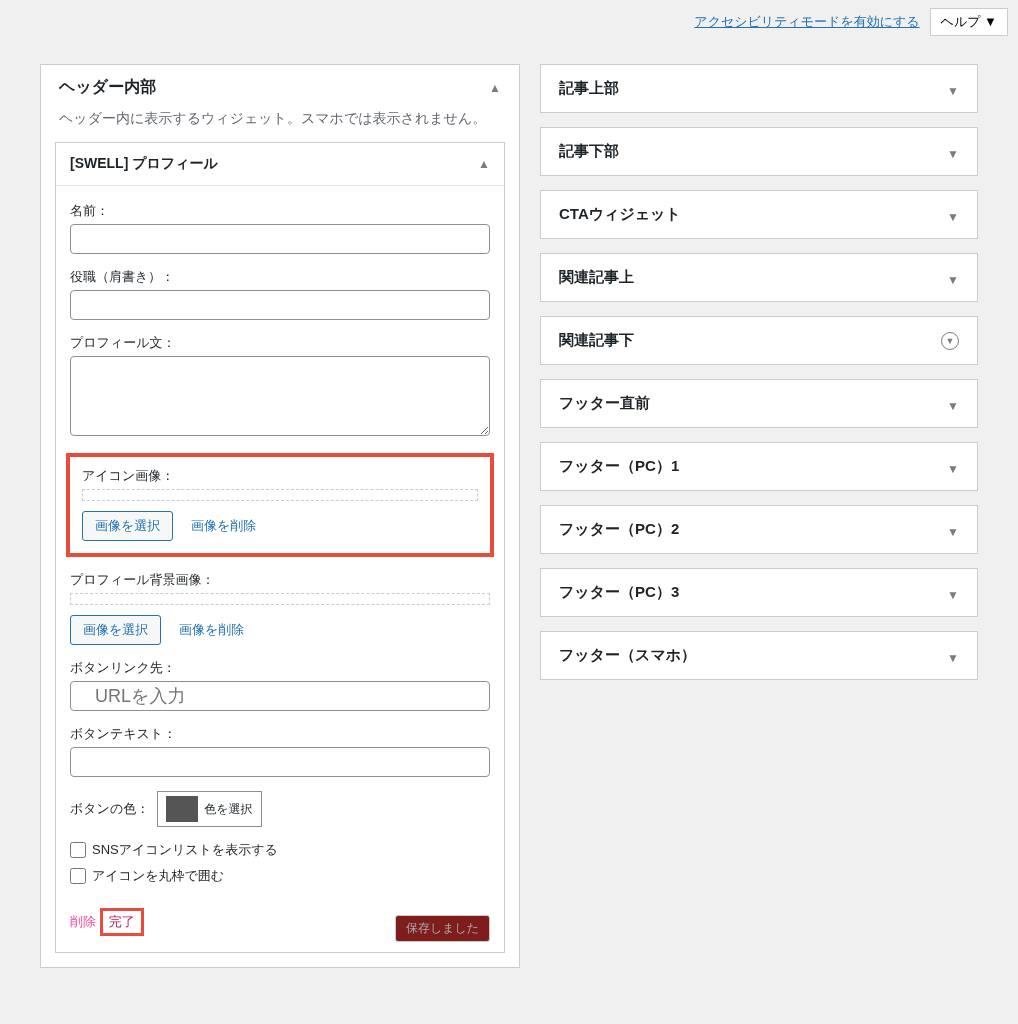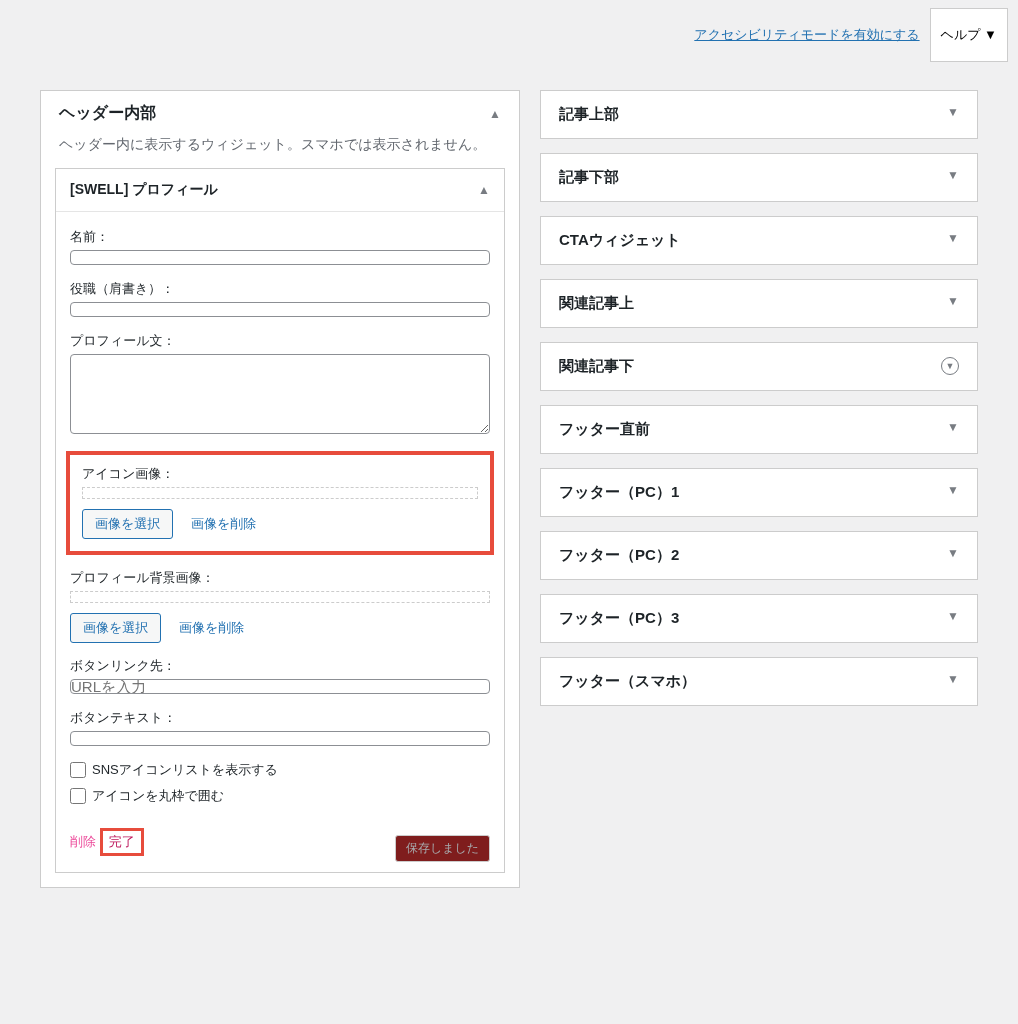--- a/index.html
+++ b/index.html
@@ -18,21 +18,21 @@
   gap: 10px;
 }
 .accessibility-link {
   color: #2271b1;
   text-decoration: underline;
   font-size: 13px;
 }
 .help-btn {
   background: #fff;
   border: 1px solid #ccc;
-  padding: 17px 10px;
+  padding: 4px 10px;
   font-size: 13px;
   cursor: pointer;
 }
 .main-wrap {
   display: flex;
   gap: 20px;
   padding: 20px 40px;
   align-items: flex-start;
 }
 .left-col { width: 480px; }
@@ -78,26 +78,26 @@
   padding: 16px 14px 10px;
 }
 .field-group { margin-bottom: 14px; }
 .field-label {
   display: block;
   margin-bottom: 4px;
   font-size: 13px;
 }
 .text-input {
   width: 100%;
-  padding: 6px 0;
+  padding: 6px 24px;
   border: 1px solid #8c8f94;
   border-radius: 4px;
-  font-size: 15px;
-  background: #fff;
-  height: 15px;
+  font-size: 18px;
+  background: #fff;
+  height: 30px;
 }
 .textarea-input {
   width: 100%;
   padding: 6px 8px;
   border: 1px solid #8c8f94;
   border-radius: 4px;
   font-size: 14px;
   background: #fff;
   height: 80px;
   resize: vertical;
@@ -183,21 +183,21 @@
 }
 .right-item {
   background: #fff;
   border: 1px solid #ccc;
   margin-bottom: 14px;
 }
 .right-item-header {
   padding: 14px 18px;
   display: flex;
   justify-content: space-between;
-  align-items: flex-start;
+  align-items: flex-end;
   cursor: pointer;
 }
 .right-item-header h3 {
   font-size: 15px;
   font-weight: 600;
 }
 .caret { color: #787c82; font-size: 12px; }
 .caret-up::before { content: "▲"; }
 .caret-down::before { content: "▼"; }
 .caret-circle {
@@ -268,20 +268,27 @@
           <div class="field-group">
             <label class="field-label">ボタンリンク先：</label>
             <input type="text" class="text-input" placeholder="URLを入力" style="">
           </div>
 
           <div class="field-group">
             <label class="field-label">ボタンテキスト：</label>
             <input type="text" class="text-input" style="">
           </div>
 
+          <div class="field-group color-picker-row">
+            <label class="field-label" style="margin-bottom:0">ボタンの色：</label>
+            <span class="color-btn">
+              <span class="color-swatch"></span>
+              <span style="margin-left:6px">色を選択</span>
+            </span>
+          </div>
 
           <div class="checkbox-row">
             <input type="checkbox" style="">
             <label>SNSアイコンリストを表示する</label>
           </div>
           <div class="checkbox-row">
             <input type="checkbox" style="">
             <label>アイコンを丸枠で囲む</label>
           </div>
 

